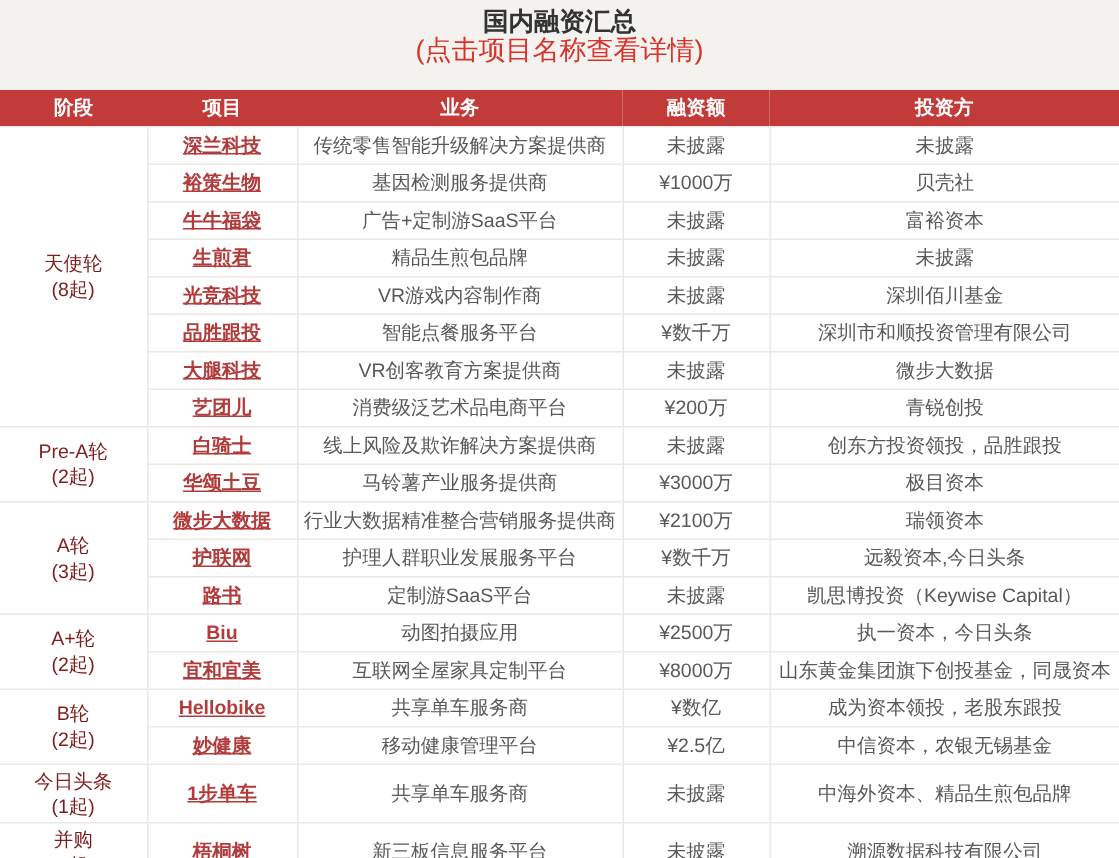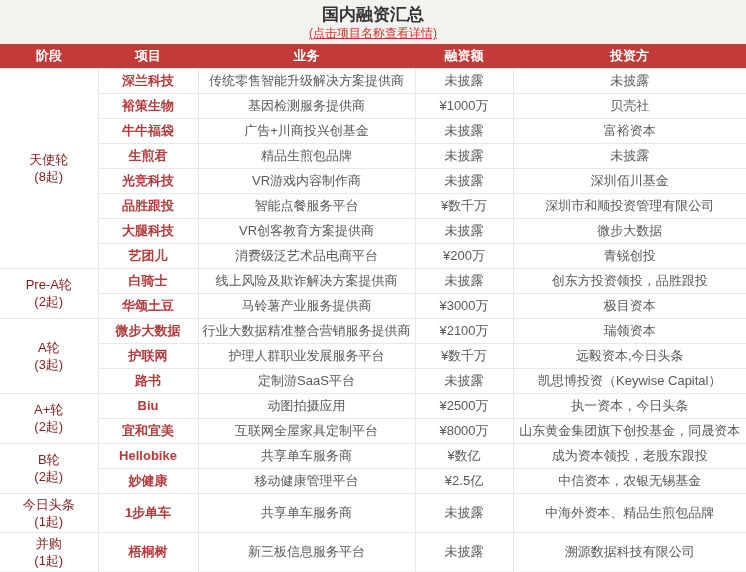--- a/index.html
+++ b/index.html
@@ -10,47 +10,47 @@
     --text:#595959;
   }
   *{box-sizing:border-box;}
   html,body{margin:0;padding:0;}
   body{
     width:746px;height:572px;overflow:hidden;
     background:#f3f2ee;
     font-family:"Liberation Sans","DejaVu Sans",sans-serif;
   }
   .page-header{
-    height:44px;text-align:center;padding-top:5px;
+    height:60px;text-align:center;padding-top:5px;
   }
   .page-title{
     margin:0;font-size:17px;line-height:20px;color:#333;font-weight:bold;
   }
   .page-subtitle{
-    font-size:12px;line-height:16px;color:var(--subtitle-red);text-decoration:underline;
+    font-size:18px;line-height:16px;color:var(--subtitle-red);
   }
   table.funding{
     width:746px;border-collapse:collapse;border-style:hidden;
     background:#ffffff;table-layout:fixed;padding-left:20px;
   }
   thead th{
     background:var(--header-bar);color:#ffffff;
     font-size:13px;font-weight:bold;height:24px;padding:0;border:none;
   }
   tbody td{
     border:1px solid var(--border);
     text-align:center;vertical-align:middle;
     font-size:13px;color:var(--text);
     height:25px;padding:1px 4px;
     overflow:hidden;white-space:nowrap;
   }
   tr.tall td{height:39px;}
   td.stage-cell{font-size:13px;color:#7f1d1d;line-height:17px;white-space:normal;}
   td.project-cell a{
-    color:var(--link-red);font-weight:bold;
+    color:var(--link-red);font-weight:bold;text-decoration:underline;
     cursor:pointer;
   }
   td.amount-cell{font-size:13px;}
   td.investor-cell{font-size:13px;}
 </style>
 </head>
 <body>
 
 <div class="page-header">
   <h1 class="page-title">国内融资汇总</h1>
@@ -86,21 +86,21 @@
         <td class="investor-cell">未披露</td>
       </tr>
       <tr>
         <td class="project-cell"><a>裕策生物</a></td>
         <td class="business-cell">基因检测服务提供商</td>
         <td class="amount-cell">¥1000万</td>
         <td class="investor-cell">贝壳社</td>
       </tr>
       <tr>
         <td class="project-cell"><a>牛牛福袋</a></td>
-        <td class="business-cell">广告+川商投兴创基金</td>
+        <td class="business-cell">广告+定制游SaaS平台</td>
         <td class="amount-cell">未披露</td>
         <td class="investor-cell">富裕资本</td>
       </tr>
       <tr>
         <td class="project-cell"><a>生煎君</a></td>
         <td class="business-cell">精品生煎包品牌</td>
         <td class="amount-cell">未披露</td>
         <td class="investor-cell">未披露</td>
       </tr>
       <tr>

